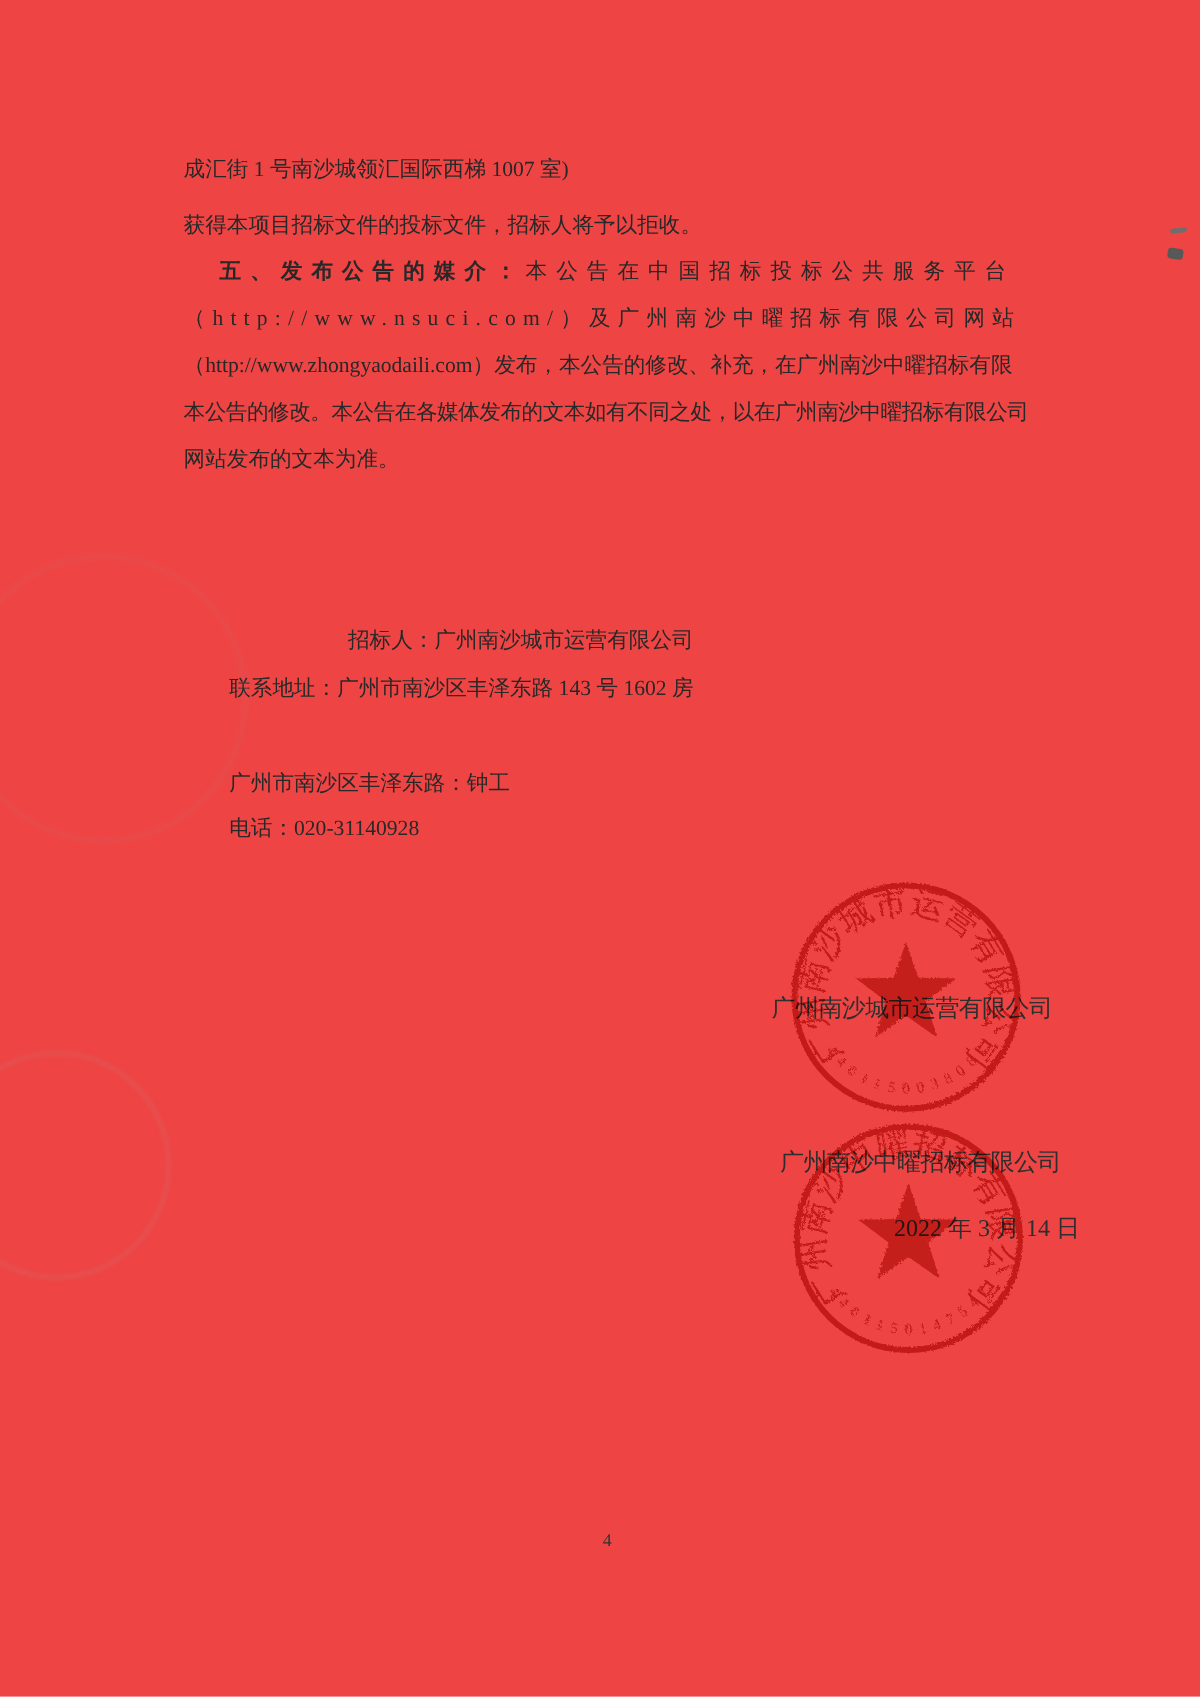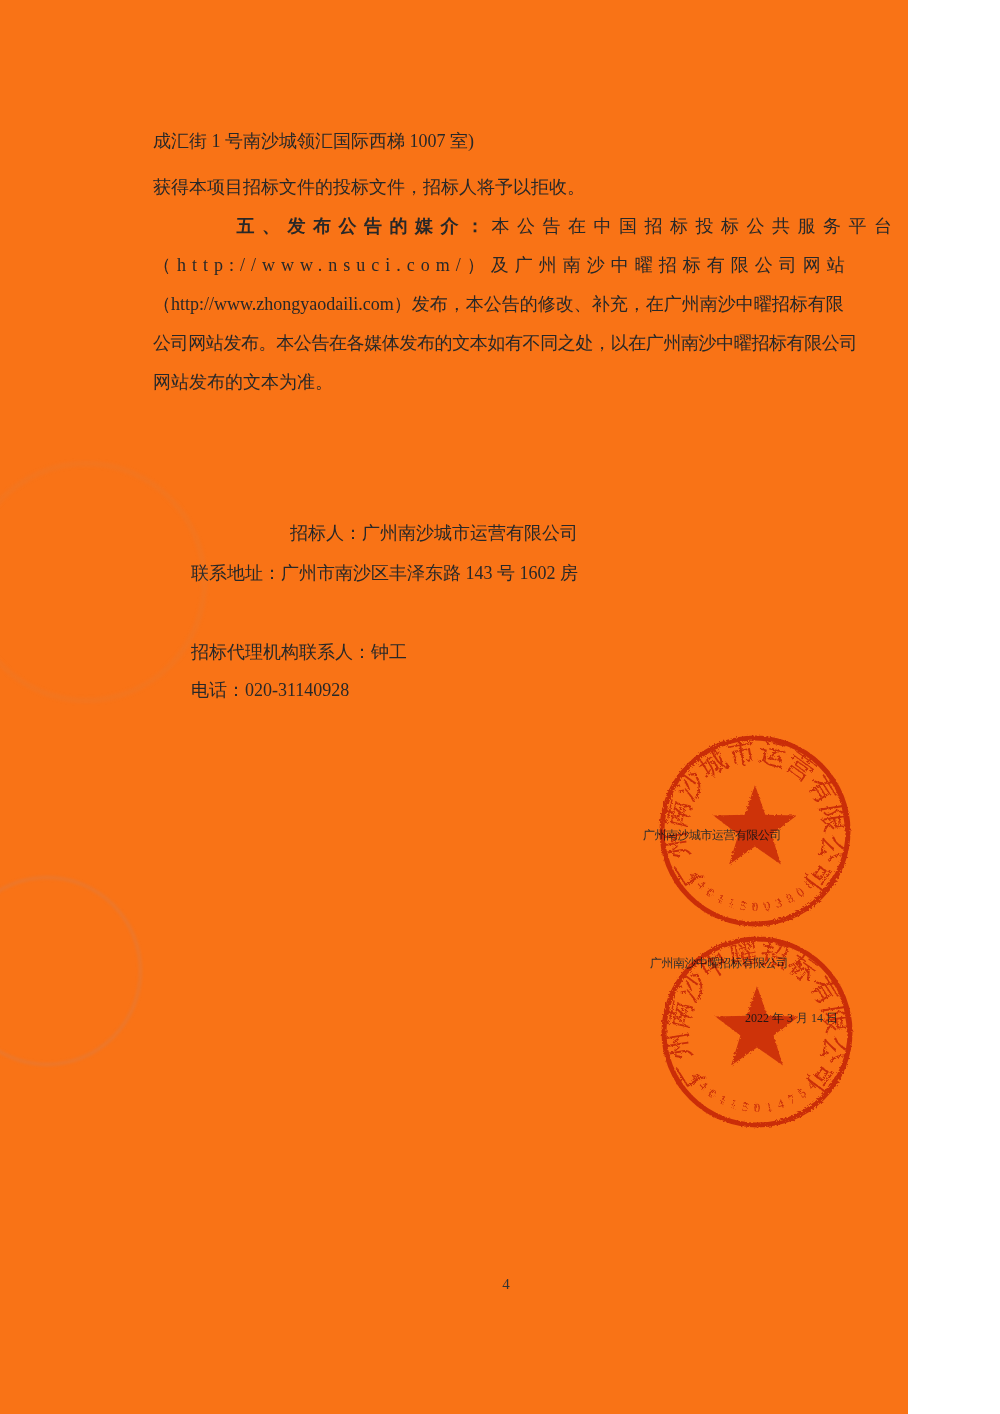--- a/index.html
+++ b/index.html
@@ -1,37 +1,37 @@
 <!DOCTYPE html>
 <html><head>
 <meta charset="utf-8">
 <style>
   * { margin:0; padding:0; box-sizing:border-box; }
   html,body { background:#ffffff; }
   .page {
     position:relative;
-    width:908px; height:1414px;
-    background:#f97316;
+    width:1000px; height:1414px;
+    background:#ef4444;
     overflow:hidden;
     font-family:"Liberation Serif","DejaVu Serif",serif;
     color:#282828;
   }
   .abs { position:absolute; }
   .p-line {
     height:39px; line-height:39px;
     white-space:nowrap;
     font-size:18px;
   }
   .indent { text-indent:38px; }
   .sec-heading { font-weight:bold; }
   .contact-block .p-line { height:40px; line-height:40px;text-align:right; }
   .agency-block .p-line { height:38px; line-height:38px; }
   .sig-text {
     position:absolute;
-    font-size:12px; letter-spacing:-0.5px;
+    font-size:20px; letter-spacing:-0.5px;
     white-space:nowrap; color:#2e2e2e;
     z-index:1;
   }
   .stamp {
     position:absolute;
     z-index:2;
     mix-blend-mode:multiply;
     opacity:0.85;
   }
   .stamp text { font-family:"Liberation Serif","DejaVu Serif",serif; }
@@ -66,36 +66,36 @@
     </filter>
   </defs>
 </svg>
 
 <div class="page">
 
   <div class="abs p-line" style="left:153px; top:122px;">成汇街 1 号南沙城领汇国际西梯 1007 室)</div>
 
   <div class="abs" style="left:153px; top:168px; width:800px;">
     <div class="p-line">获得本项目招标文件的投标文件，招标人将予以拒收。</div>
-    <div class="p-line" style="text-indent:30px; letter-spacing:7.5px;text-align:center;">
+    <div class="p-line" style="text-indent:30px; letter-spacing:7.5px;">
       <span class="sec-heading">五、发布公告的媒介：</span><span>本公告在中国招标投标公共服务平台</span>
     </div>
     <div class="p-line" style="letter-spacing:6px;">（http://www.nsuci.com/）及广州南沙中曜招标有限公司网站</div>
     <div class="p-line">（http://www.zhongyaodaili.com）发布，本公告的修改、补充，在广州南沙中曜招标有限</div>
-    <div class="p-line" style="letter-spacing:-0.4px;">公司网站发布。本公告在各媒体发布的文本如有不同之处，以在广州南沙中曜招标有限公司</div>
+    <div class="p-line" style="letter-spacing:-0.4px;">本公告的修改。本公告在各媒体发布的文本如有不同之处，以在广州南沙中曜招标有限公司</div>
     <div class="p-line">网站发布的文本为准。</div>
   </div>
 
   <div class="abs contact-block" style="left:191px; top:513px;">
     <div class="p-line">招标人：广州南沙城市运营有限公司</div>
     <div class="p-line">联系地址：广州市南沙区丰泽东路 143 号 1602 房</div>
   </div>
 
   <div class="abs agency-block" style="left:191px; top:633px;">
-    <div class="p-line">招标代理机构联系人：钟工</div>
+    <div class="p-line">广州市南沙区丰泽东路：钟工</div>
     <div class="p-line">电话：020-31140928</div>
   </div>
 
   <div class="sig-text" style="left:643px; top:827px;">广州南沙城市运营有限公司</div>
   <div class="sig-text" style="left:650px; top:955px;">广州南沙中曜招标有限公司</div>
   <div class="sig-text" style="left:722px; top:1010px; letter-spacing:0;margin-left:23px;">2022 年 3 月 14 日</div>
 
   <svg class="stamp" style="left:645px; top:721px;" width="220" height="220" viewBox="0 0 220 220">
     <g filter="url(#roughen)">
       <circle cx="110" cy="110" r="93" fill="none" stroke-width="5" stroke="#c7493d"></circle>

